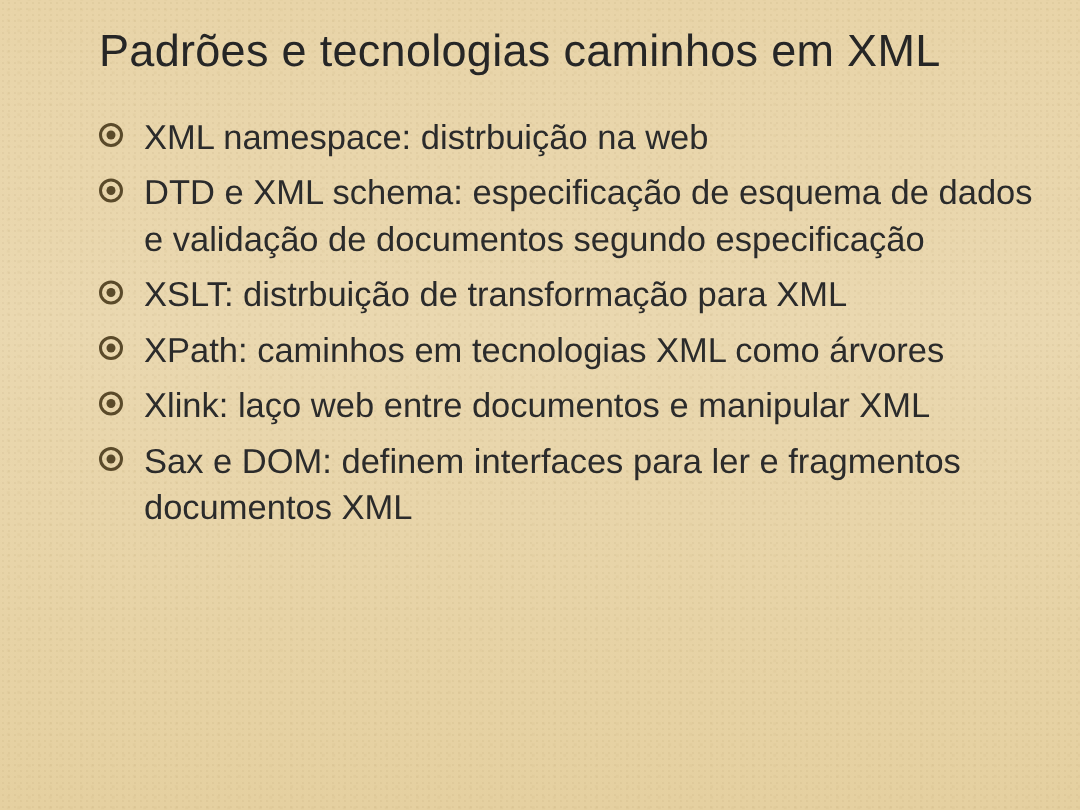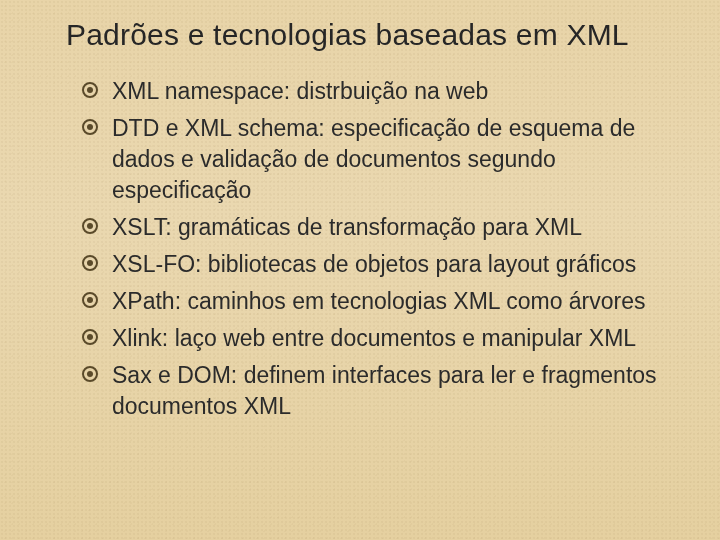--- a/index.html
+++ b/index.html
@@ -19,21 +19,21 @@
   pointer-events:none;
 }
 .slide{position:relative;width:720px;height:540px;padding:18px 28px 0 28px;box-sizing:border-box}
 .title{
   font-size:30px;
   font-weight:400;
   margin:0 0 24px 38px;
   letter-spacing:.2px;
   color:#262626;
 }
-ul.items{list-style:none;margin:16px;padding:0 0 0 38px}
+ul.items{list-style:none;margin:0;padding:0 0 0 38px}
 ul.items li{
   position:relative;
   font-size:23px;
   line-height:1.35;
   margin:0 0 6px 0;
   padding-left:30px;
   color:#2b2b2b;
 }
 ul.items li::before{
   content:"";
@@ -50,23 +50,22 @@
   left:5px;top:11px;
   width:6px;height:6px;
   background:#5a4a2a;
   border-radius:50%;
 }
 </style>
 </head>
 <body>
 <div class="noise"></div>
 <div class="slide">
-  <h1 class="title">Padrões e tecnologias baseadas em XML</h1>
+  <h1 class="title">Padrões e tecnologias caminhos em XML</h1>
   <ul class="items">
     <li>XML namespace: distrbuição na web</li>
     <li>DTD e XML schema: especificação de esquema de dados e validação de documentos segundo especificação</li>
-    <li>XSLT: gramáticas de transformação para XML</li>
-    <li>XSL-FO: bibliotecas de objetos para layout gráficos</li>
+    <li>XSLT: distrbuição de transformação para XML</li>
     <li>XPath: caminhos em tecnologias XML como árvores</li>
     <li>Xlink: laço web entre documentos e manipular XML</li>
     <li>Sax e DOM: definem interfaces para ler e fragmentos documentos XML</li>
   </ul>
 </div>
 
 </body></html>

